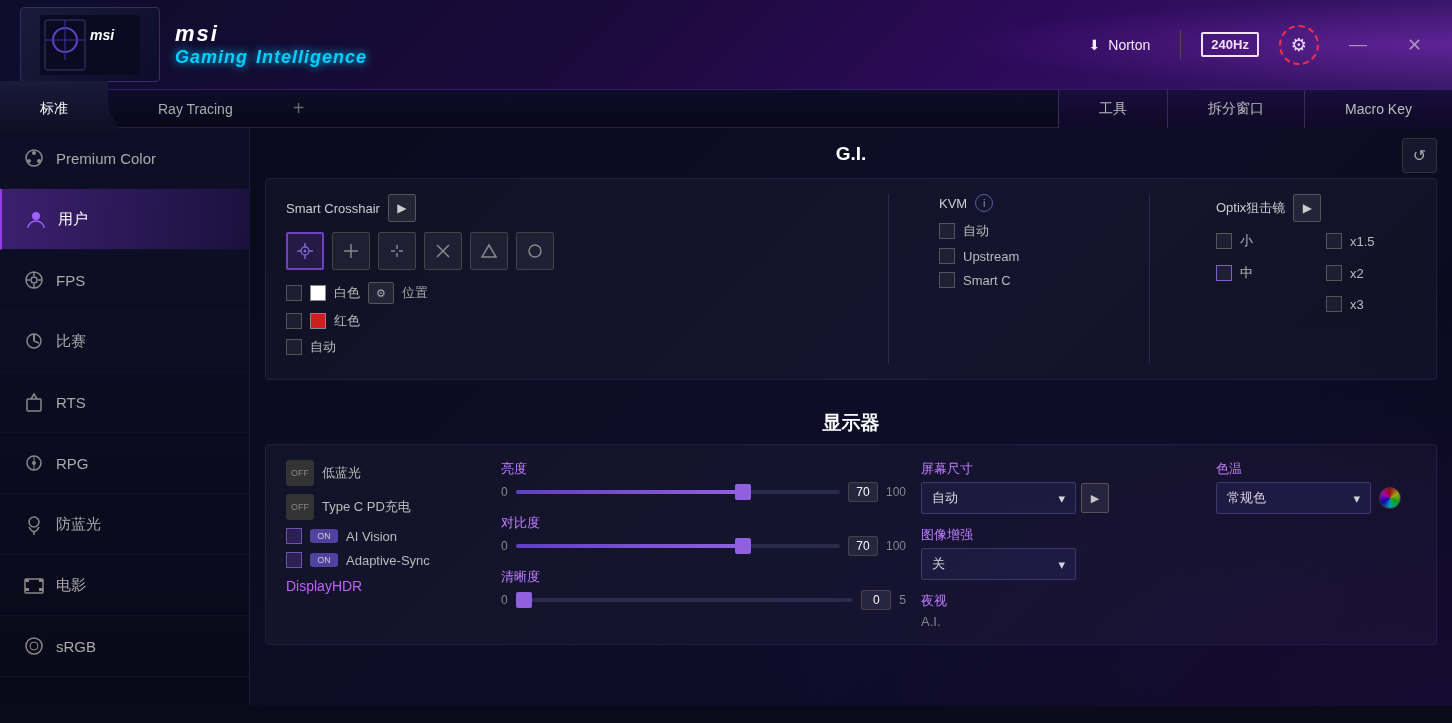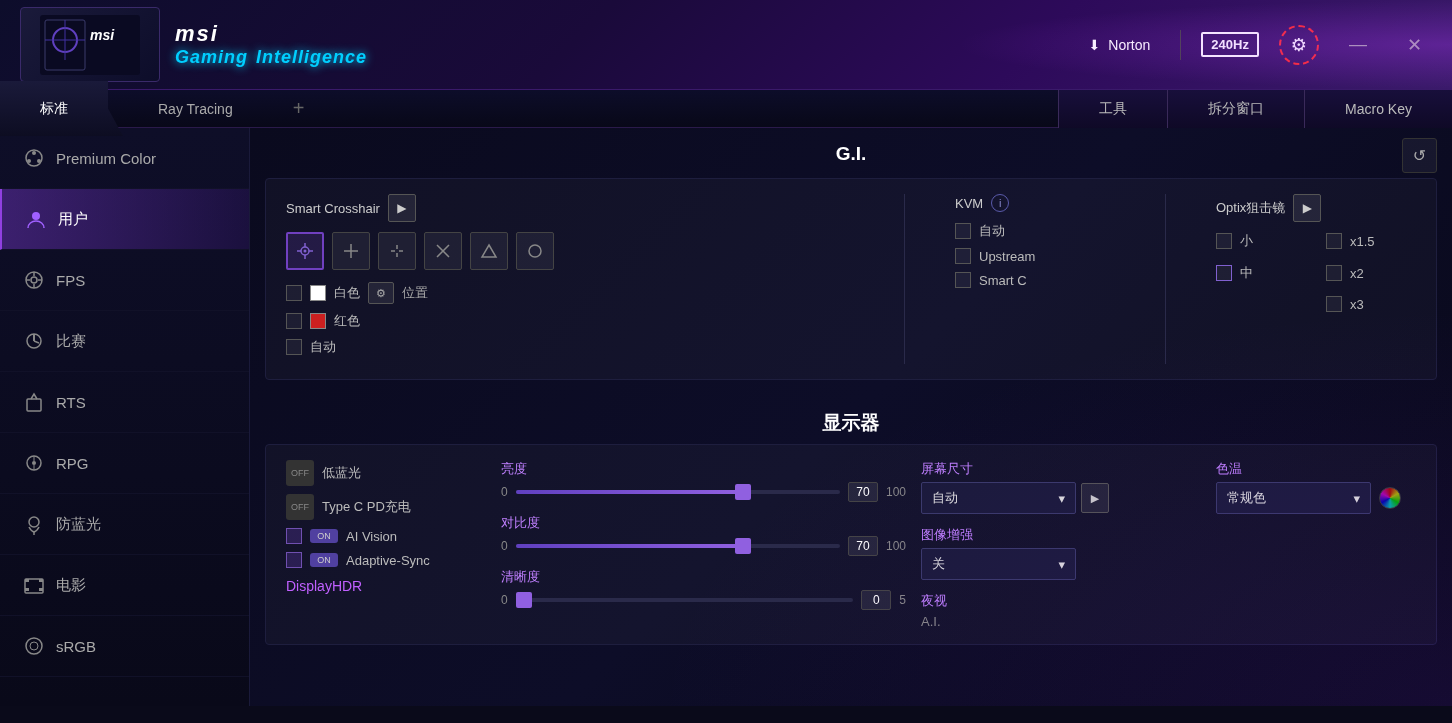--- a/index.html
+++ b/index.html
@@ -355,20 +355,21 @@
       justify-content: center;
       font-size: 11px;
       color: #8888cc;
       cursor: pointer;
       flex-shrink: 0;
     }
 
     
     .optix-col {
       min-width: 200px;
+      margin-left: 16px;
     }
 
     .optix-grid {
       display: grid;
       grid-template-columns: 1fr 1fr;
       gap: 6px 20px;
       margin-top: 5px;
     }
 
     

